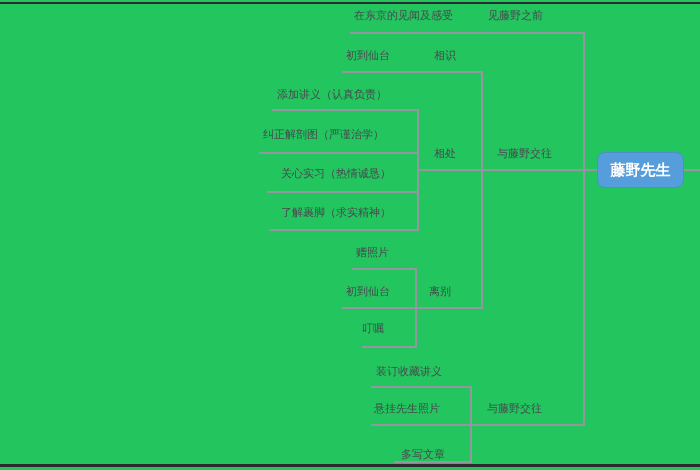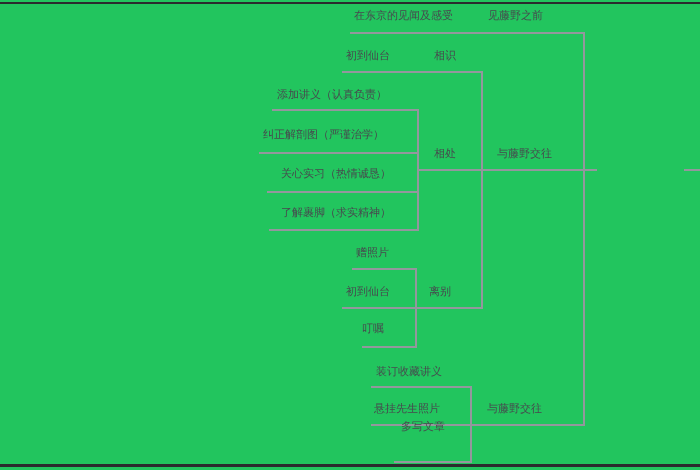--- a/index.html
+++ b/index.html
@@ -77,16 +77,17 @@
   <div class="lbl" style="left:281px;top:206px;">了解裹脚（求实精神）</div>
 
   <div class="lbl" style="left:356px;top:246px;">赠照片</div>
   <div class="lbl" style="left:346px;top:285px;">初到仙台</div>
   <div class="lbl" style="left:429px;top:285px;">离别</div>
   <div class="lbl" style="left:362px;top:322px;">叮嘱</div>
 
   <div class="lbl" style="left:376px;top:365px;">装订收藏讲义</div>
   <div class="lbl" style="left:374px;top:402px;">悬挂先生照片</div>
   <div class="lbl" style="left:487px;top:402px;">与藤野交往</div>
-  <div class="lbl" style="left:401px;top:420px;font-family:Liberation Mono, monospace;">多写文章</div>
+  <div class="lbl" style="left:401px;top:448px;font-family:Liberation Mono, monospace;">多写文章</div>
 
+  <div class="root-node">藤野先生</div>
 
 </div>
 
 </body></html>

